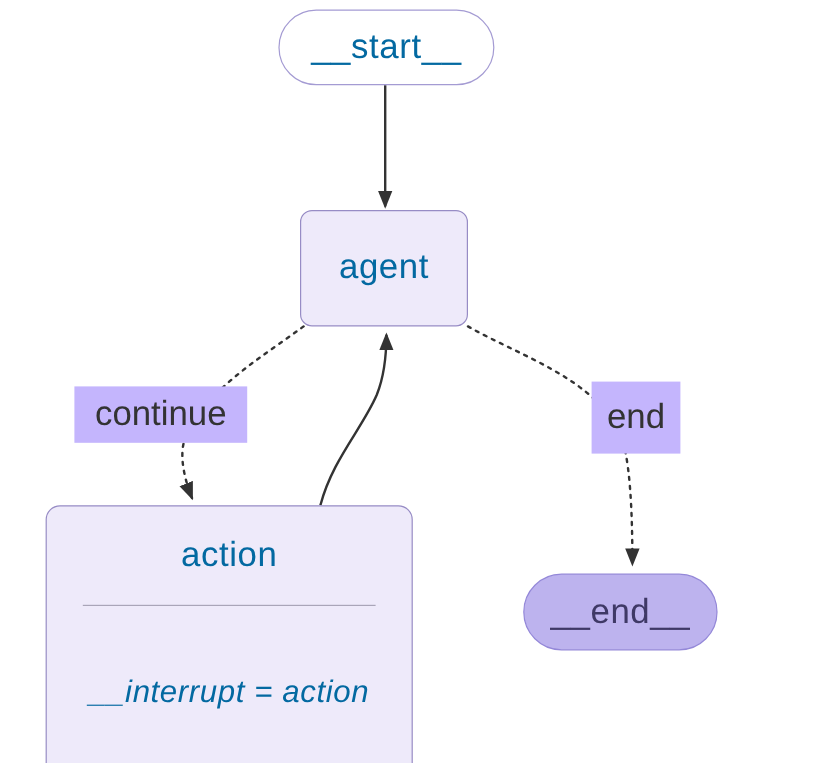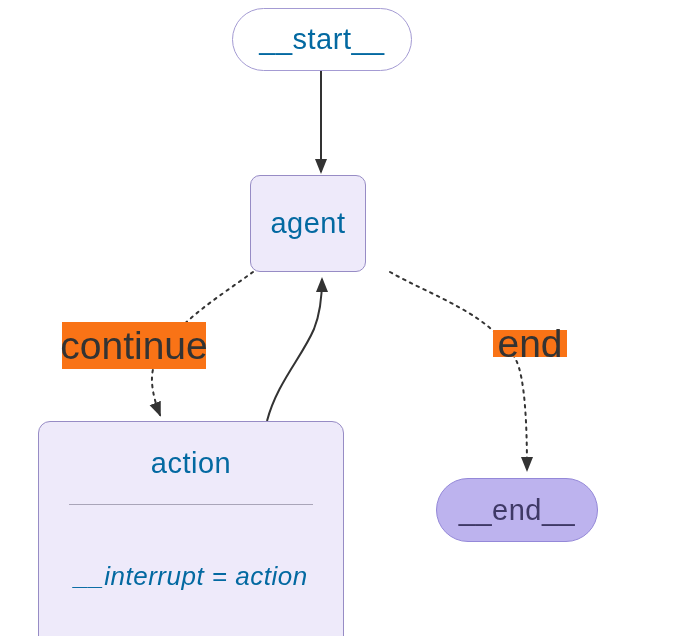--- a/index.html
+++ b/index.html
@@ -41,21 +41,21 @@
     font-size: 29px;
     letter-spacing: 0.5px;
   }
   .node-start {
     left: 232px; top: 8px; width: 180px; height: 63px;
     background: #ffffff;
     border: 1.8px solid #a49bd3;
     border-radius: 33px;
   }
   .node-agent {
-    left: 250px; top: 175px; width: 116px; height: 97px;
+    left: 250px; top: 175px; width: 140px; height: 97px;
     background: #eeeafa;
     border: 1.8px solid #978cc5;
     border-radius: 10px;
   }
   .node-action {
     left: 38px; top: 421px; width: 306px; height: 227px;
     background: #eeeafa;
     border: 1.8px solid #978cc5;
     border-radius: 12px;
     flex-direction: column;
@@ -83,32 +83,32 @@
   }
   .node-end {
     left: 436px; top: 478px; width: 162px; height: 64px;
     background: #bdb3ee;
     border: 1.8px solid #9488d8;
     border-radius: 33px;
     color: #3f3966;
   }
   .edge-label {
     position: absolute;
-    background: #f97316;
+    background: #c4b5fd;
     color: #333333;
-    font-size: 39px;
+    font-size: 29px;
     display: flex;
     align-items: center;
     justify-content: center;
   }
   .edge-label-continue {
     left: 62px; top: 322px; width: 144px; height: 47px;
   }
   .edge-label-end {
-    left: 493px; top: 330px; width: 74px; height: 27px;
+    left: 493px; top: 318px; width: 74px; height: 60px;
   }
 </style>
 </head>
 <body>
 
 <div class="canvas">
 
   <svg class="edge-layer" viewBox="0 0 680 636" xmlns="http://www.w3.org/2000/svg">
     <defs>
       <marker id="arrow" viewBox="0 0 16 14" refX="13" refY="7" markerWidth="16" markerHeight="14" markerUnits="userSpaceOnUse" orient="auto">

